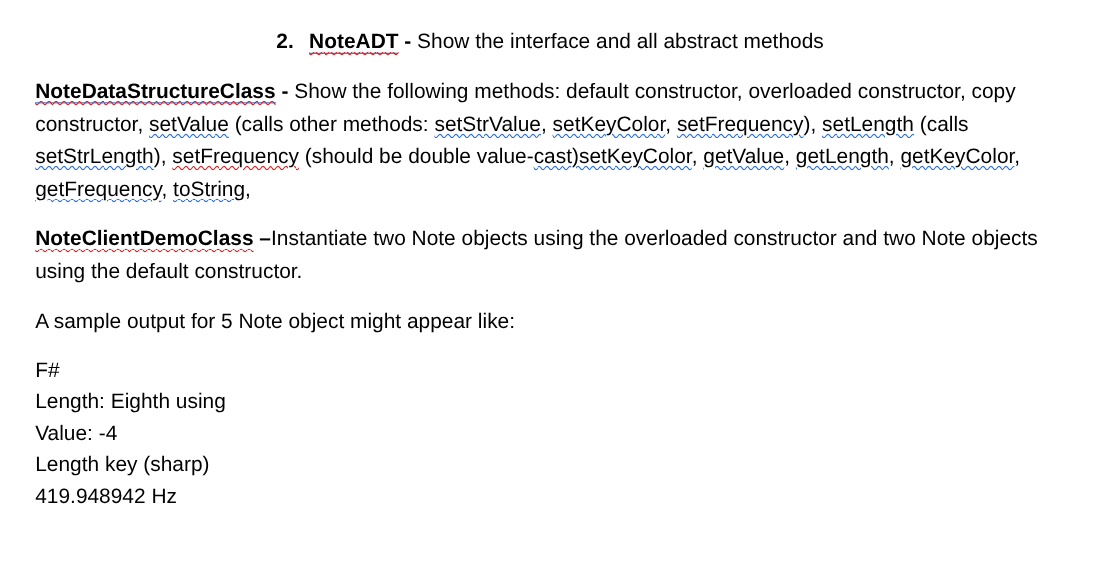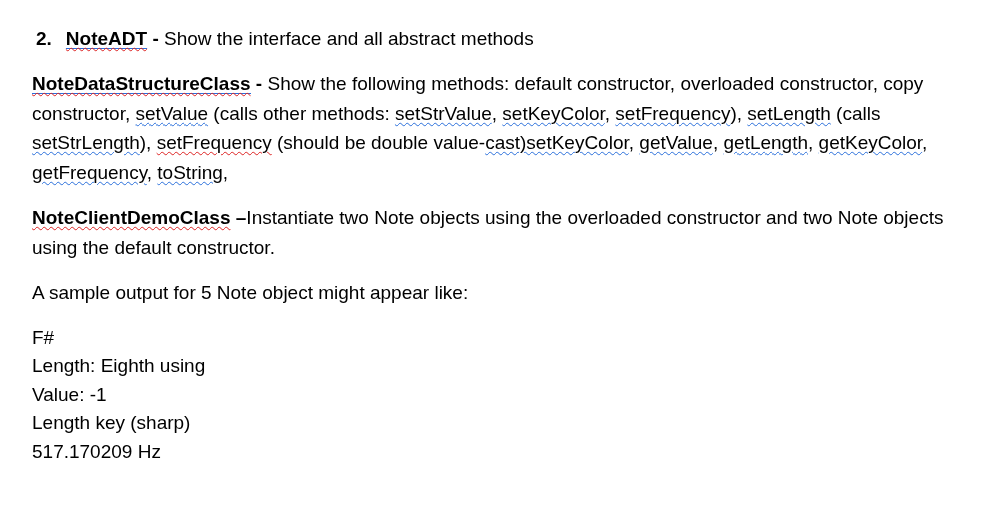--- a/index.html
+++ b/index.html
@@ -11,20 +11,21 @@
     color: #000;
     background: #fff;
     width: 996px;
     box-sizing: border-box;
   }
   .para {
     margin: 0 0 16px 0;
   }
   .indent-first {
     padding-left: 4px;
+    text-align: center;
   }
   .num {
     font-weight: bold;
     margin-right: 14px;
   }
   .bold {
     font-weight: bold;
   }
   .squiggle-red {
     text-decoration: underline wavy #d22;
@@ -65,16 +66,16 @@
 
 <p class="para">
   <span class="bold squiggle-red">NoteClientDemoClass</span><span class="bold"> –</span><span>Instantiate two Note objects using the overloaded constructor and two Note objects using the default constructor.</span>
 </p>
 
 <p class="para">A sample output for 5 Note object might appear like:</p>
 
 <div class="sample-block">
   <span class="sample-line">F#</span>
   <span class="sample-line">Length: Eighth using</span>
-  <span class="sample-line">Value: -1</span>
+  <span class="sample-line">Value: -4</span>
   <span class="sample-line">Length key (sharp)</span>
-  <span class="sample-line">517.170209 Hz</span>
+  <span class="sample-line">419.948942 Hz</span>
 </div>
 
 </body></html>

